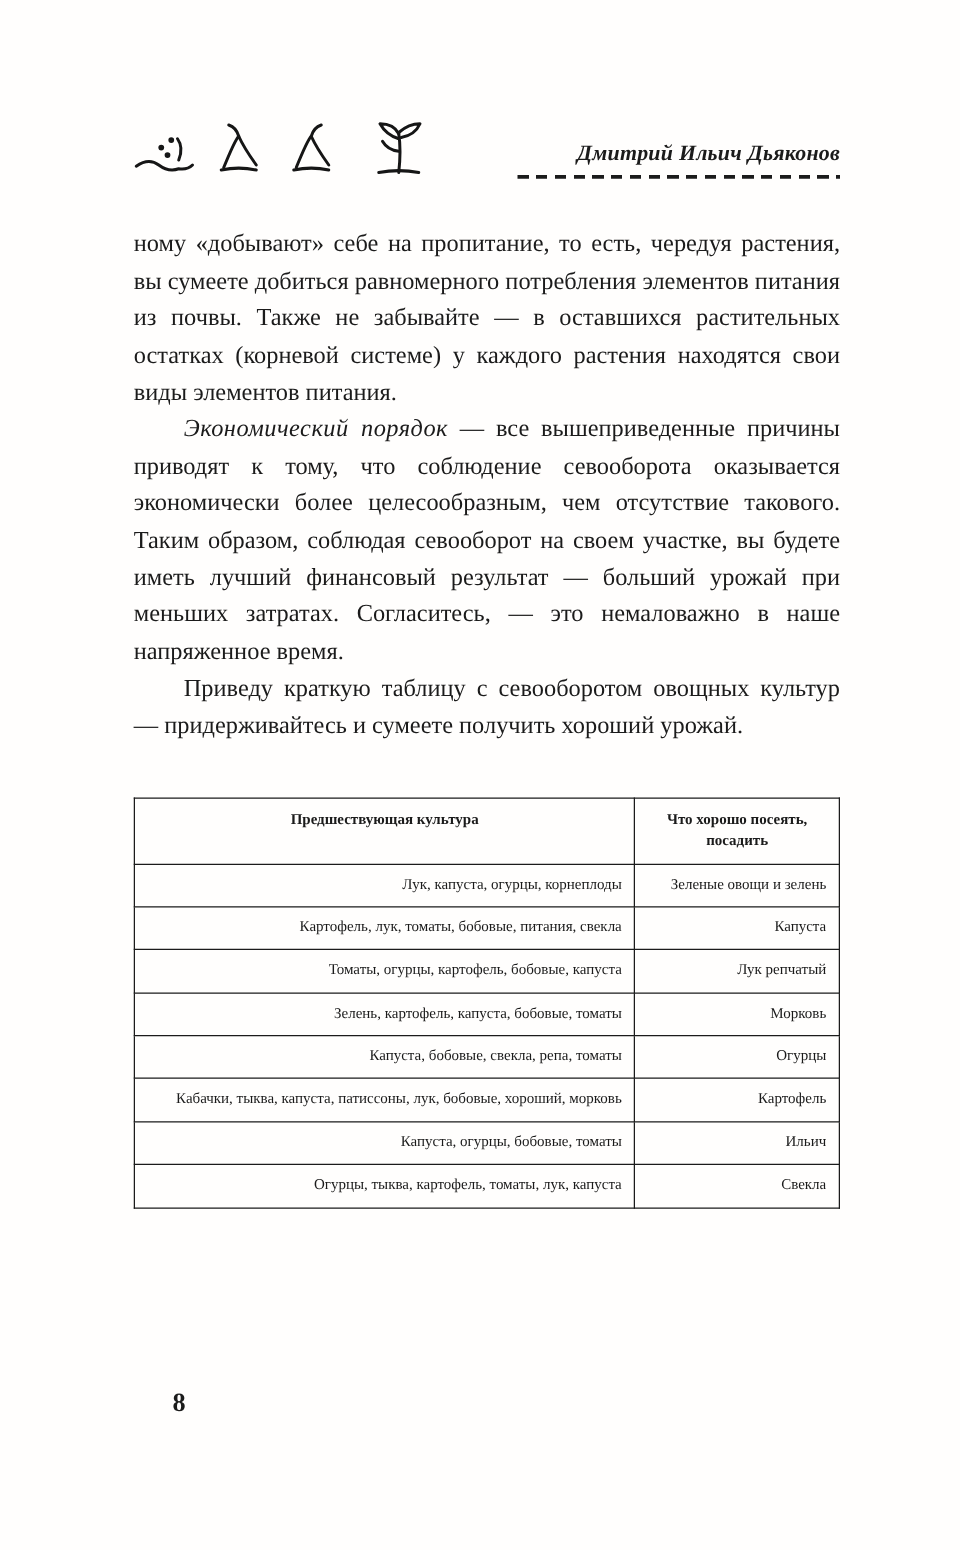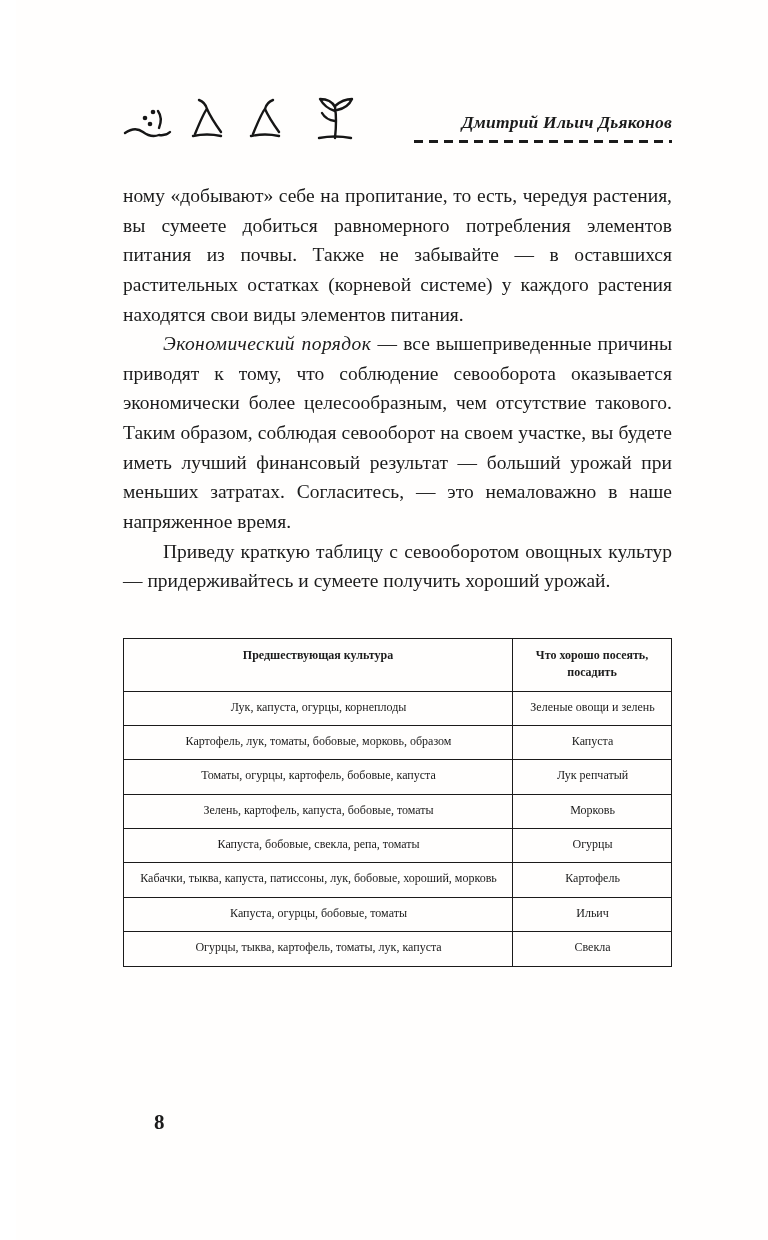--- a/index.html
+++ b/index.html
@@ -8,21 +8,20 @@
     width: 768px; height: 1240px;
     position: relative;
     font-family: "Liberation Serif", serif;
     color: #1b1b1b;
     overflow: hidden;
   }
   .page {
     position: absolute; inset: 0;
     padding: 95px 96px 0 107px;
     background: #fffefd;
-    margin-left: 16px;
   }
   
   .page-header {
     display: flex;
     align-items: flex-end;
     justify-content: space-between;
     height: 50px;
     margin-bottom: 36px;
   }
   .sketches svg { display: block; }
@@ -48,21 +47,21 @@
     margin-top: 42px;
     width: 100%;
     border-collapse: collapse;
     font-size: 12px;
     line-height: 1.45;
   }
   .crop-table th, .crop-table td {
     border: 1.5px solid #1b1b1b;
     padding: 7px 10px 9px 11px;
     vertical-align: top;
-    text-align: center;
+    text-align: right;
   }
   .crop-table th {
     text-align: center;
     font-weight: bold;
     padding: 8px 9px 9px;
   }
   .col-prev { width: 71%; }
   .col-next { width: 29%; }
   
   .page-number {
@@ -123,21 +122,21 @@
           <th>Предшествующая культура</th>
           <th>Что хорошо по­сеять, посадить</th>
         </tr>
       </thead>
       <tbody>
         <tr>
           <td>Лук, капуста, огурцы, корнеплоды</td>
           <td>Зеленые овощи и зелень</td>
         </tr>
         <tr>
-          <td>Картофель, лук, томаты, бобовые, морковь, образом</td>
+          <td>Картофель, лук, томаты, бобовые, питания, свекла</td>
           <td>Капуста</td>
         </tr>
         <tr>
           <td>Томаты, огурцы, картофель, бобовые, капуста</td>
           <td>Лук репчатый</td>
         </tr>
         <tr>
           <td>Зелень, картофель, капуста, бобовые, томаты</td>
           <td>Морковь</td>
         </tr>

